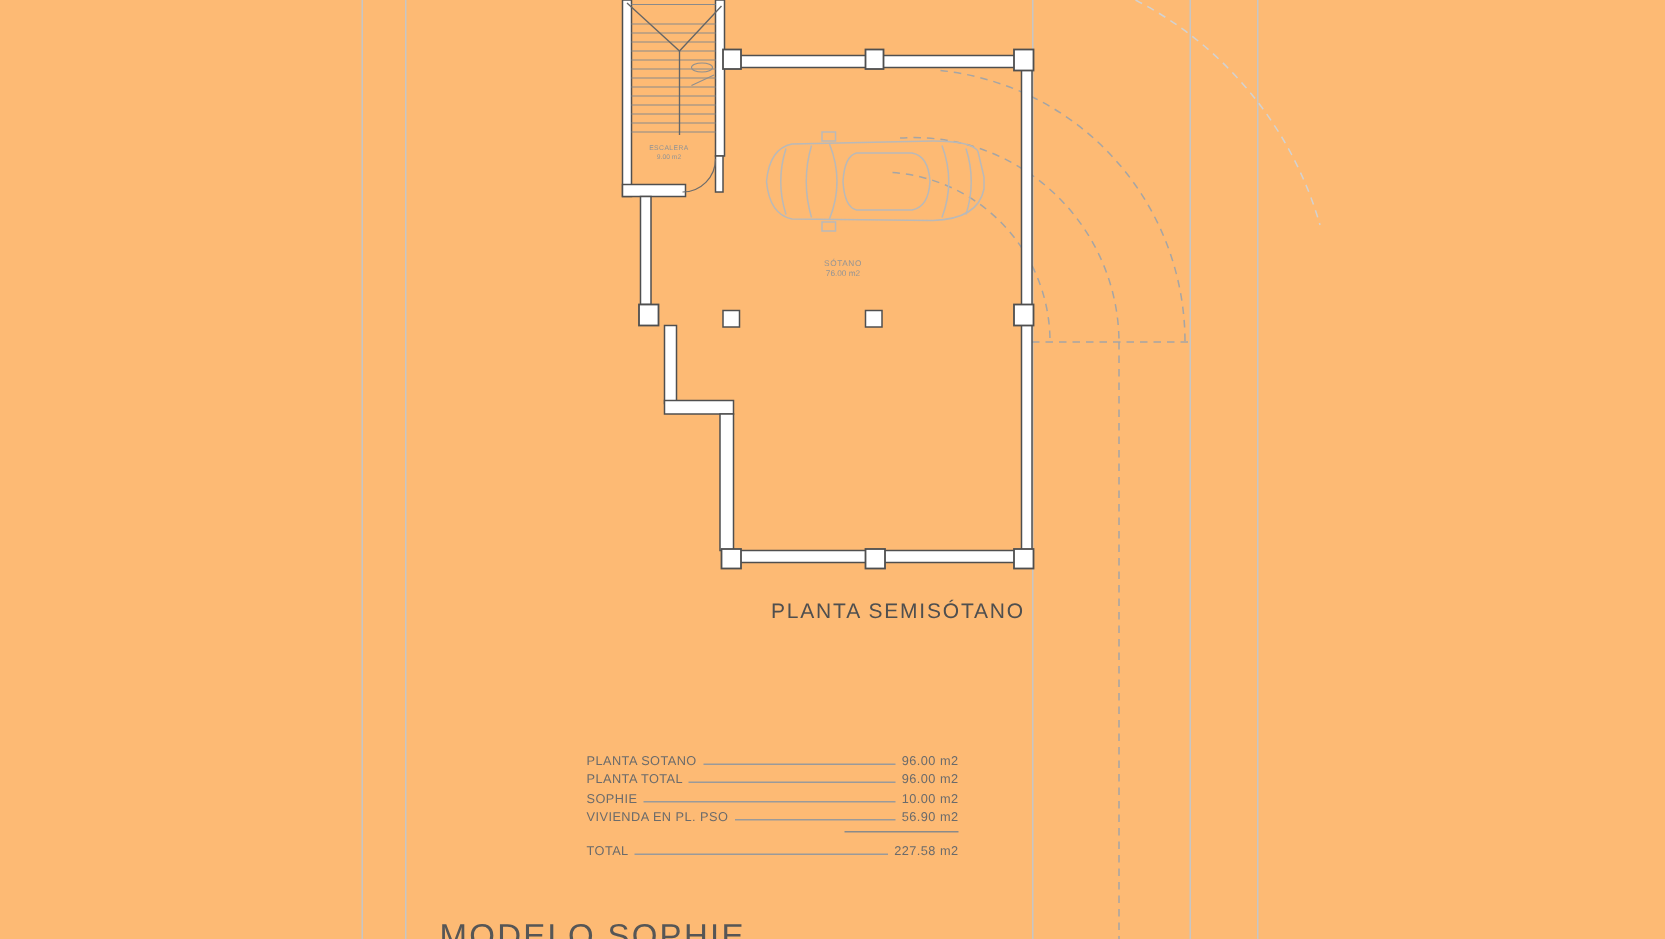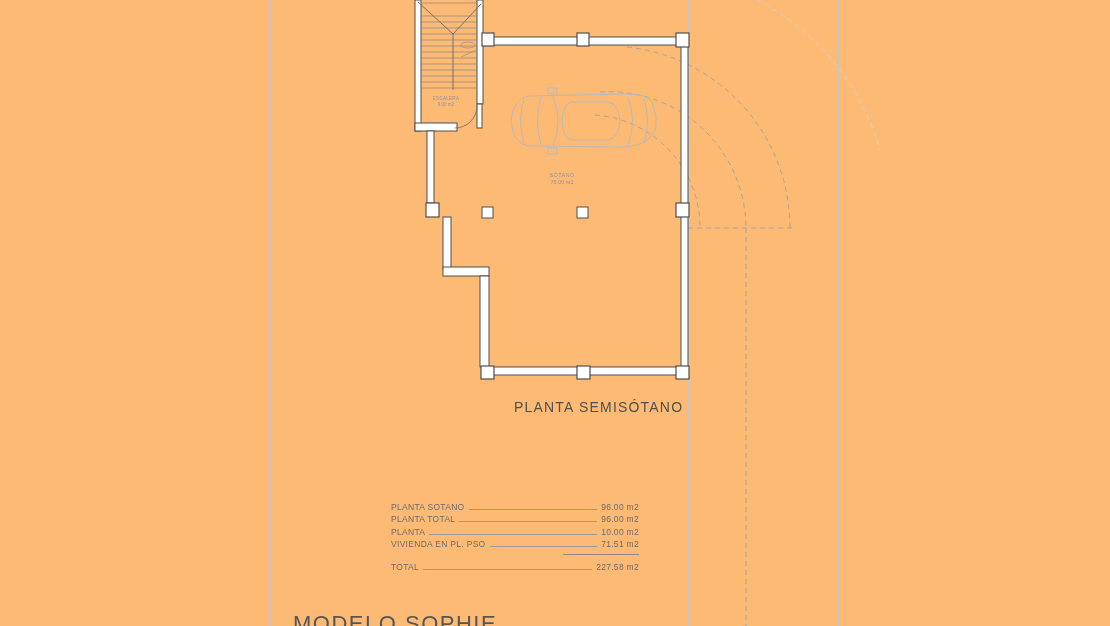--- a/index.html
+++ b/index.html
@@ -150,28 +150,28 @@
       <span class="lbl">PLANTA SOTANO</span>
       <span class="leader"></span>
       <span class="val">96.00 m2</span>
     </div>
     <div class="srow">
       <span class="lbl">PLANTA TOTAL</span>
       <span class="leader"></span>
       <span class="val">96.00 m2</span>
     </div>
     <div class="srow">
-      <span class="lbl">PLANTA</span>
+      <span class="lbl">SOPHIE</span>
       <span class="leader"></span>
       <span class="val">10.00 m2</span>
     </div>
     <div class="srow">
       <span class="lbl">VIVIENDA EN PL. PSO</span>
       <span class="leader"></span>
-      <span class="val">71.51 m2</span>
+      <span class="val">56.90 m2</span>
     </div>
 
     <div class="sum-line"></div>
 
     <div class="srow total-row">
       <span class="lbl">TOTAL</span>
       <span class="leader"></span>
       <span class="val">227.58 m2</span>
     </div>
   </div>

